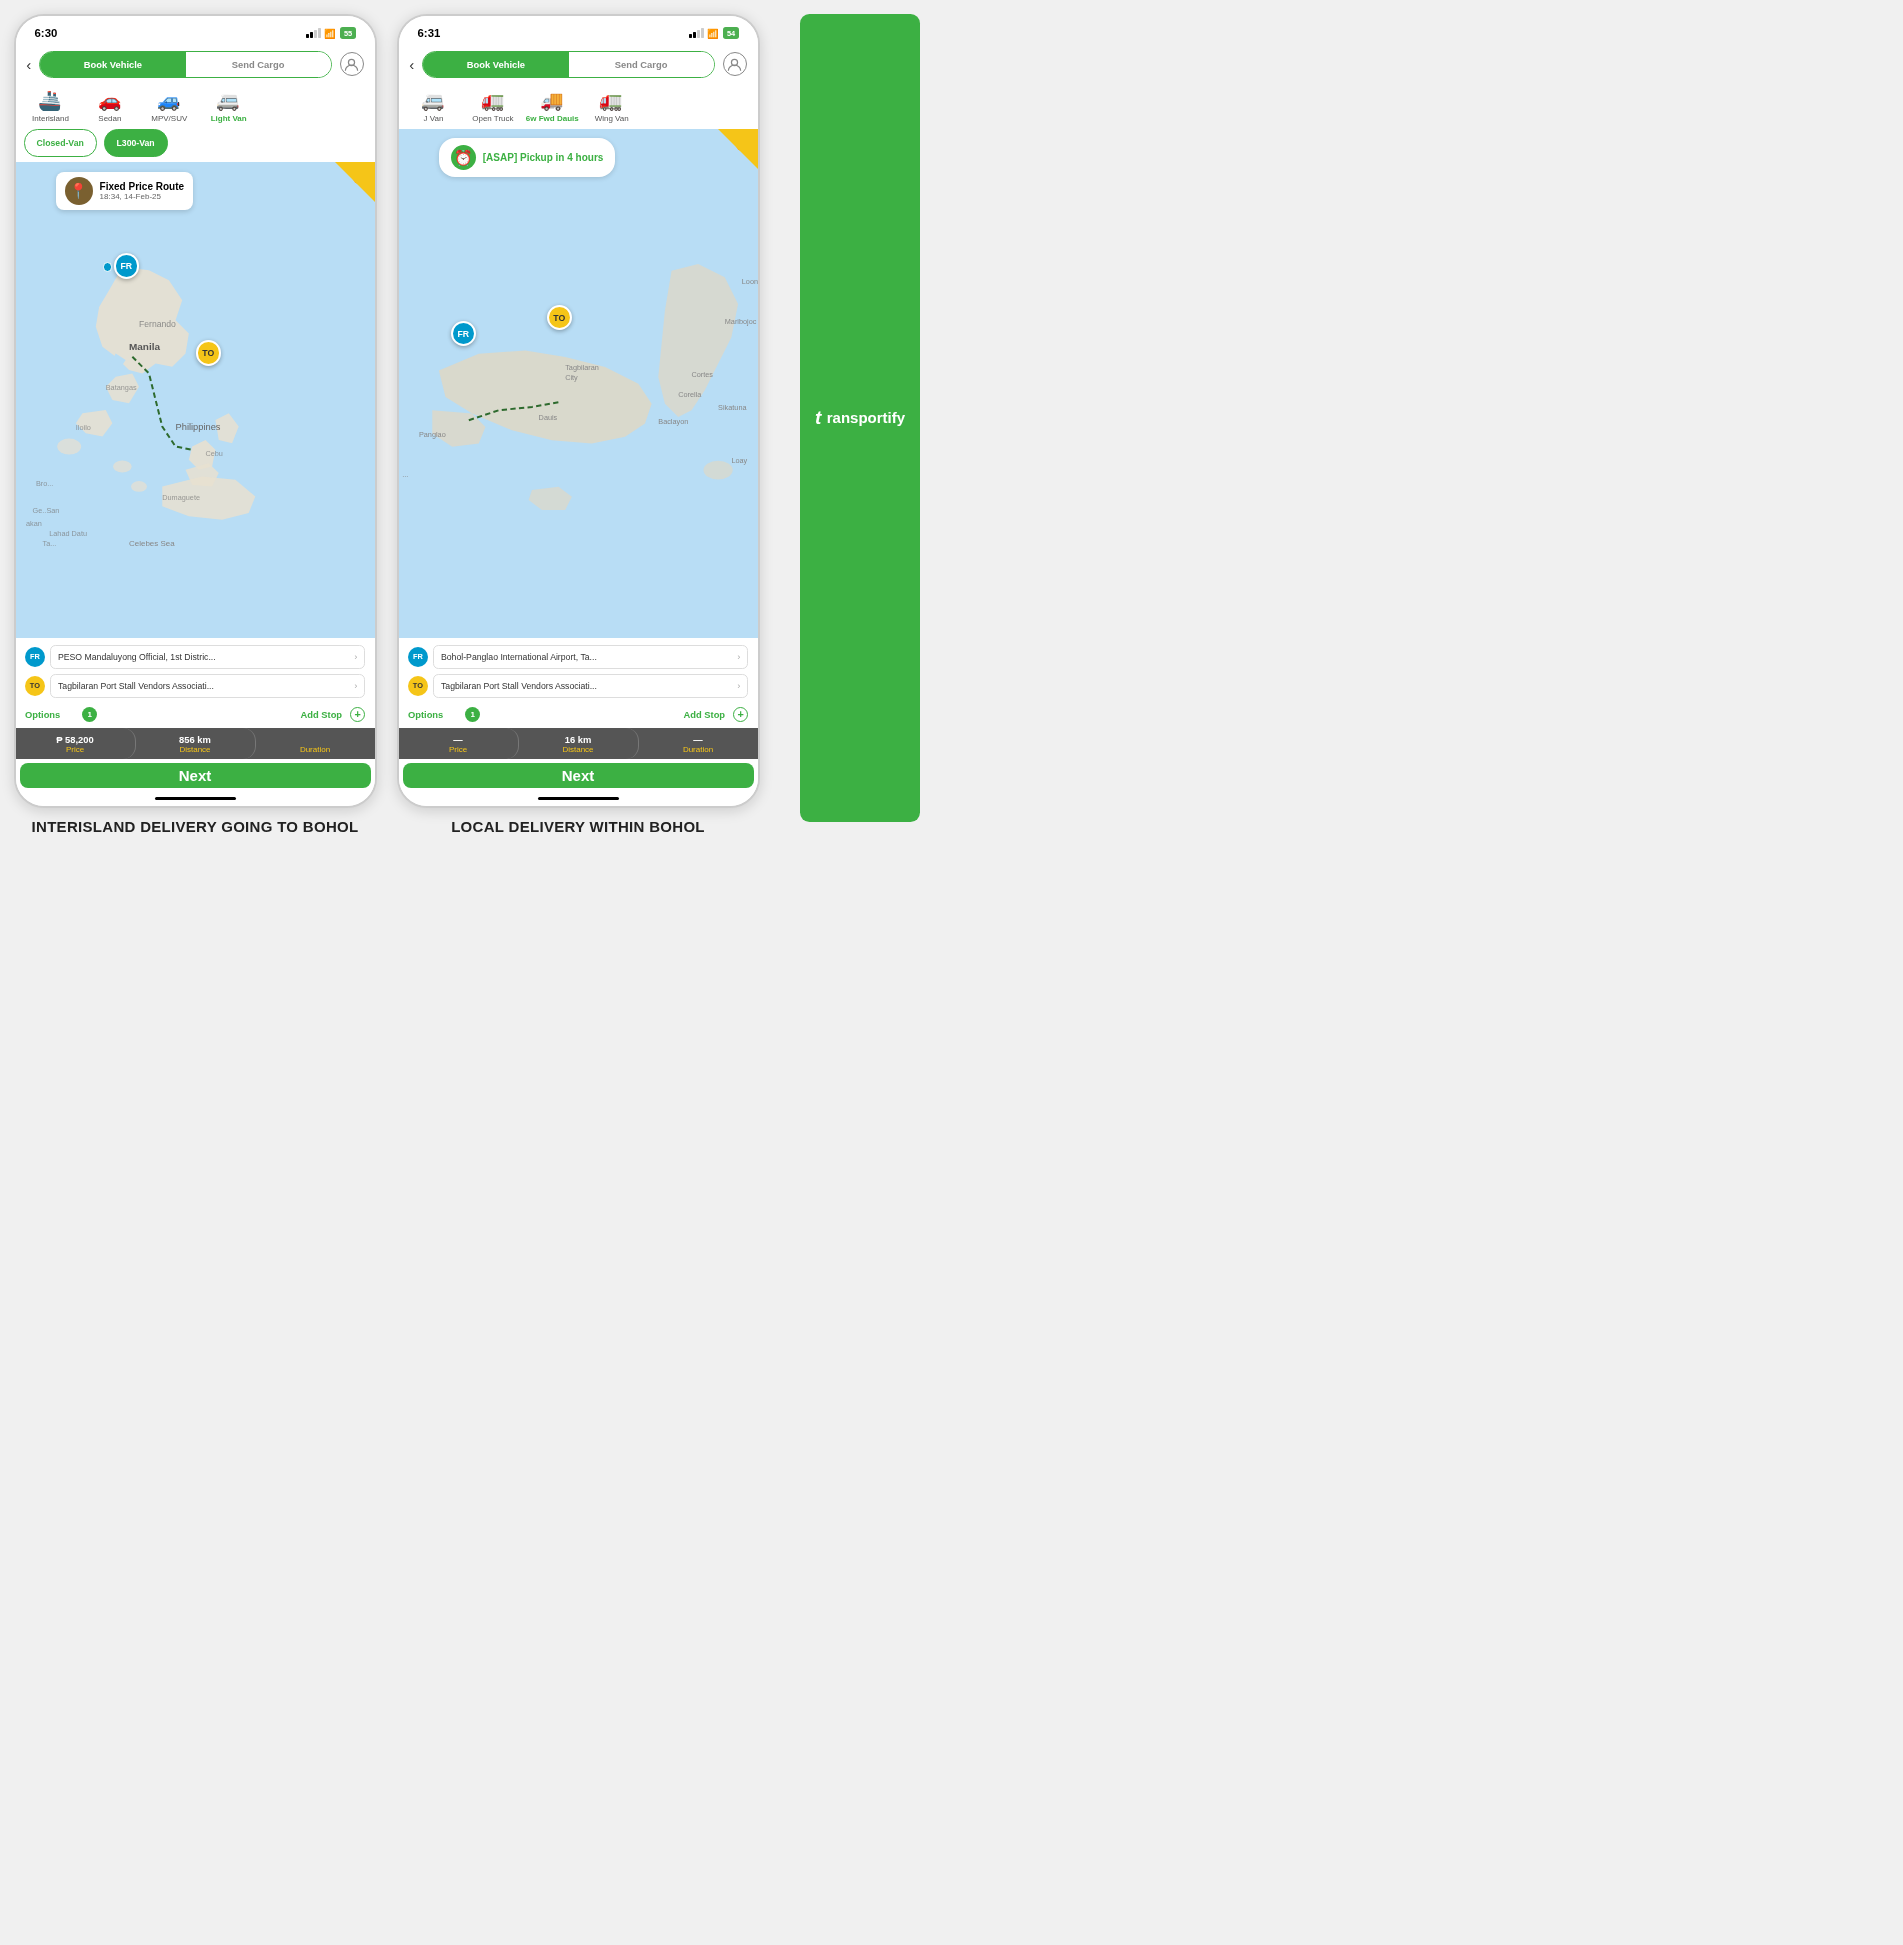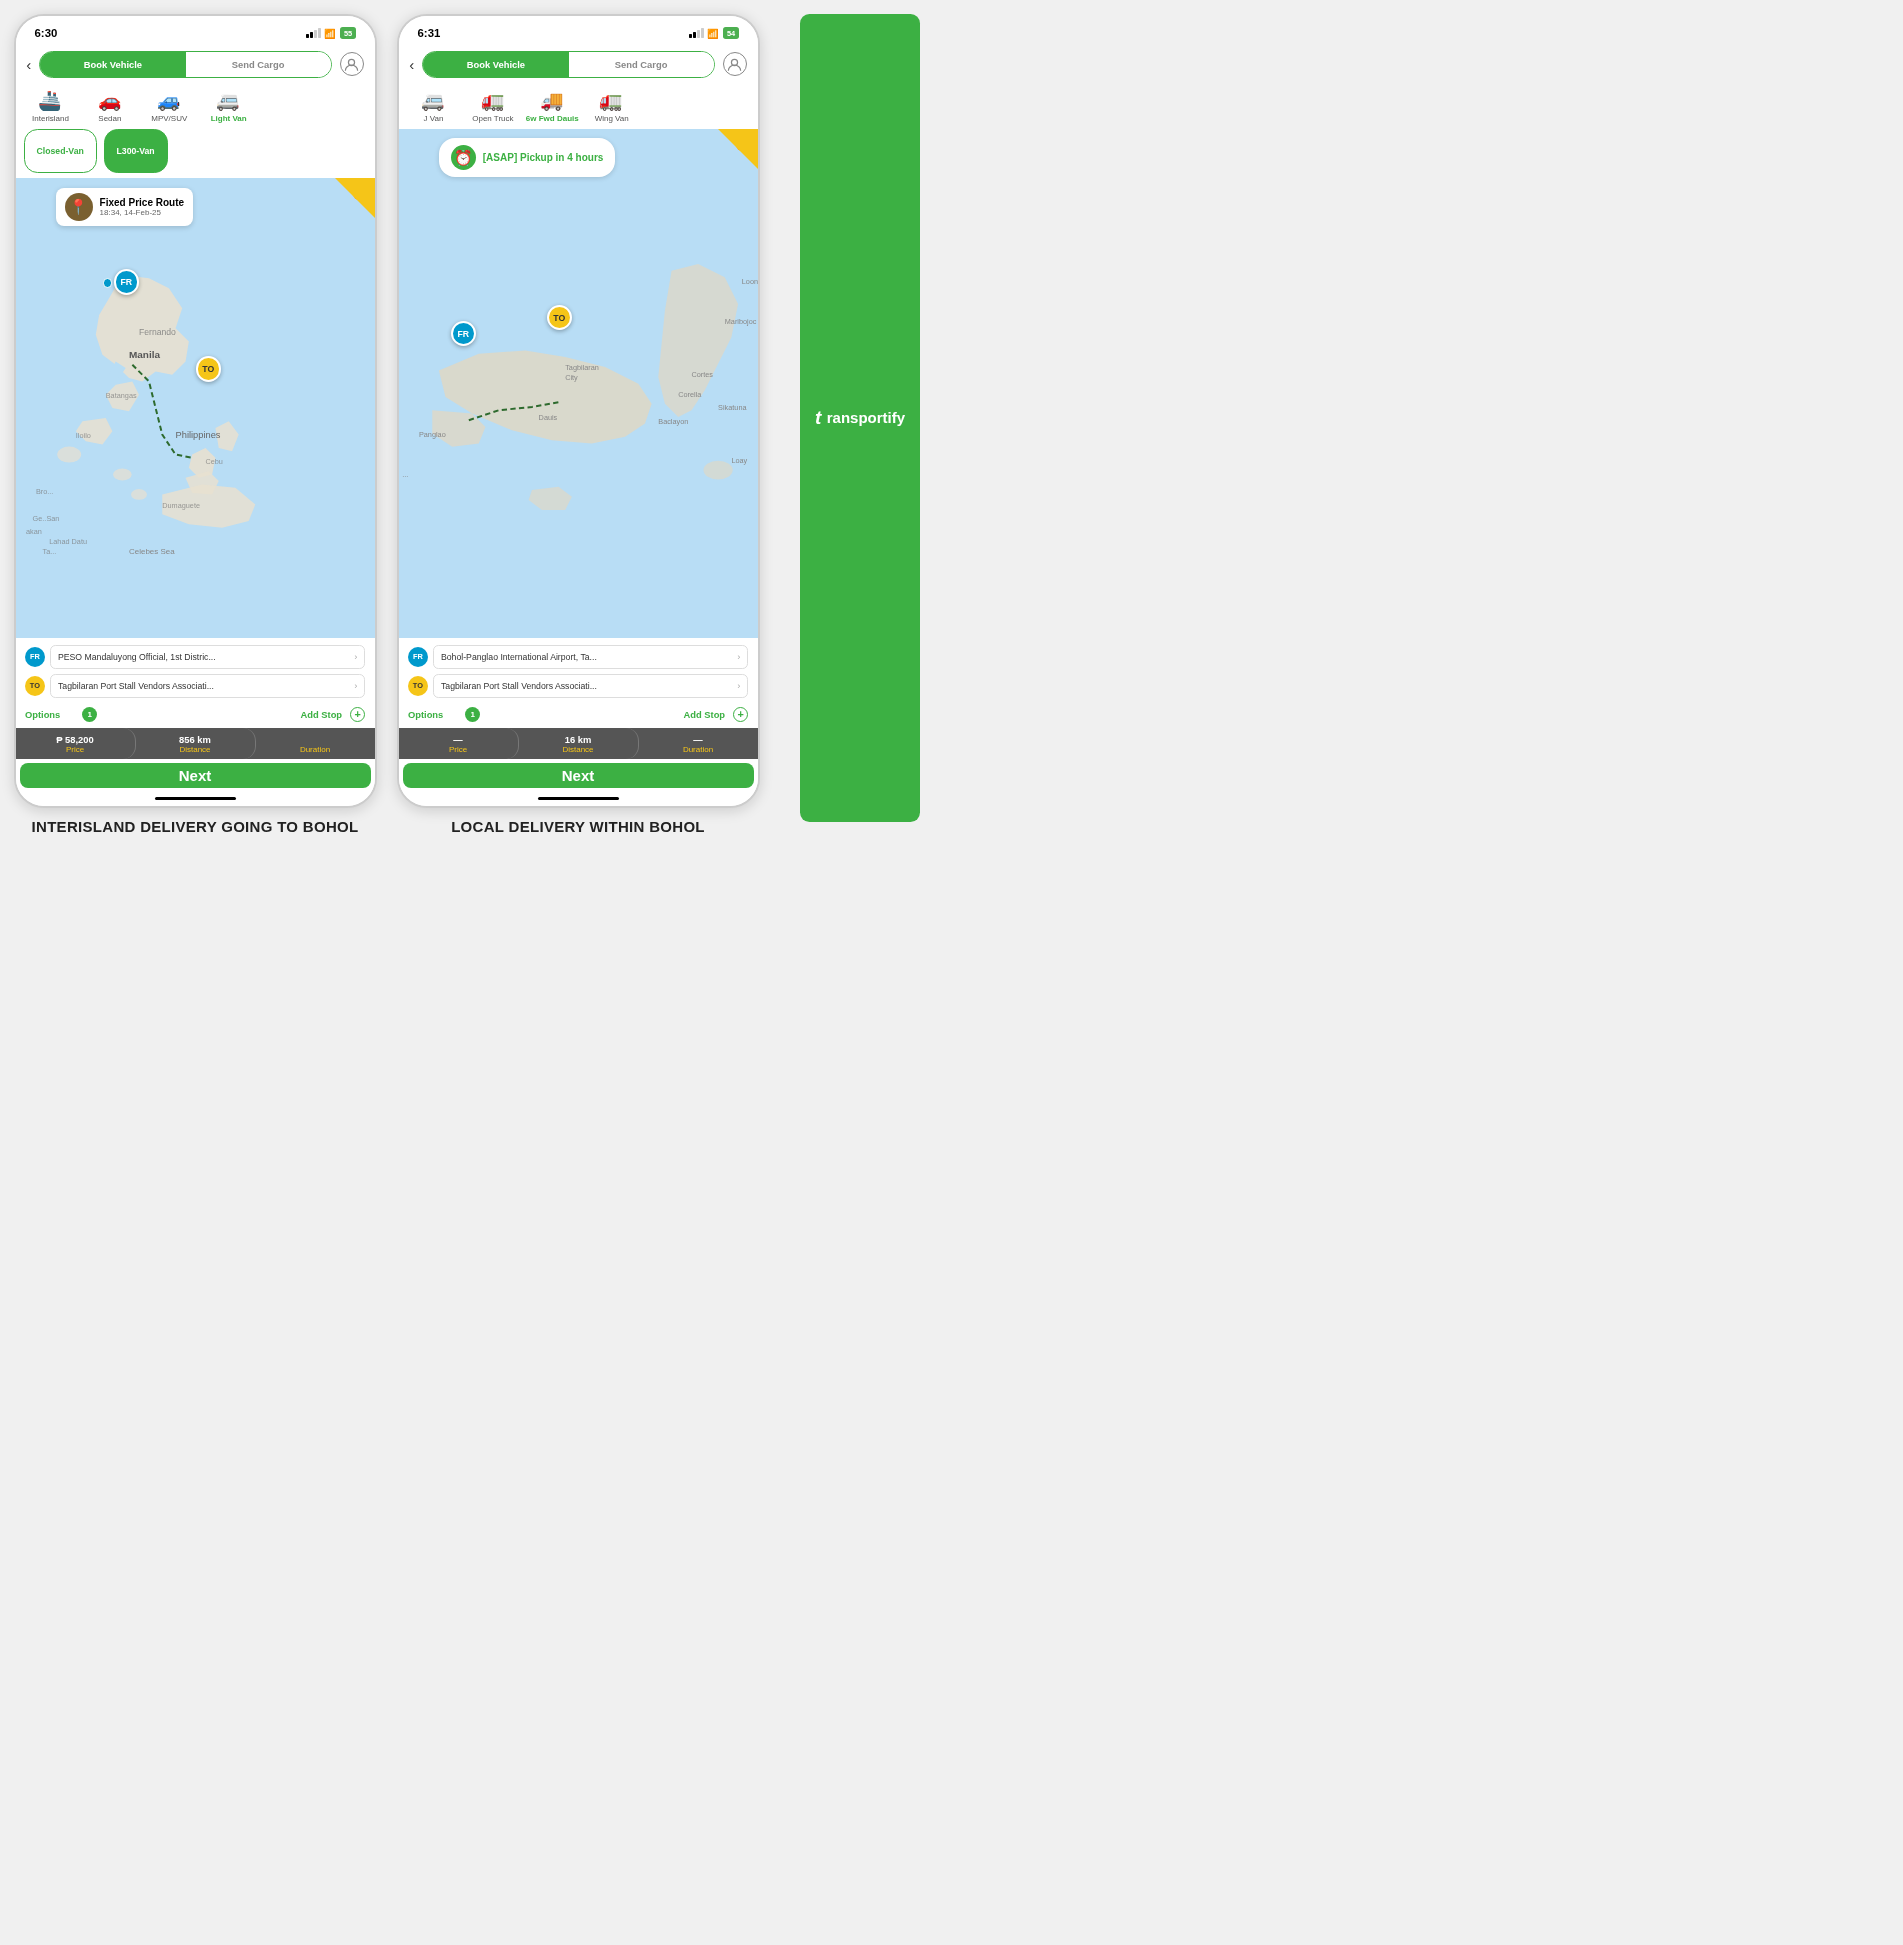--- a/index.html
+++ b/index.html
@@ -172,21 +172,21 @@
     .subtype-row {
       display: flex;
       gap: 6.7px;
       padding: 0 8px 5.4px 8px;
       background: white;
       flex-shrink: 0;
     }
     .subtype-btn {
       border: 1.3px solid #3CB043;
       border-radius: 13.5px;
-      padding: 16px 12px;
+      padding: 8px 12px;
       font-size: 8.7px;
       font-weight: 600;
       cursor: pointer;
     }
     .subtype-btn.active {
       background: #3CB043;
       color: white;
     }
     .subtype-btn.inactive {
       background: white;

